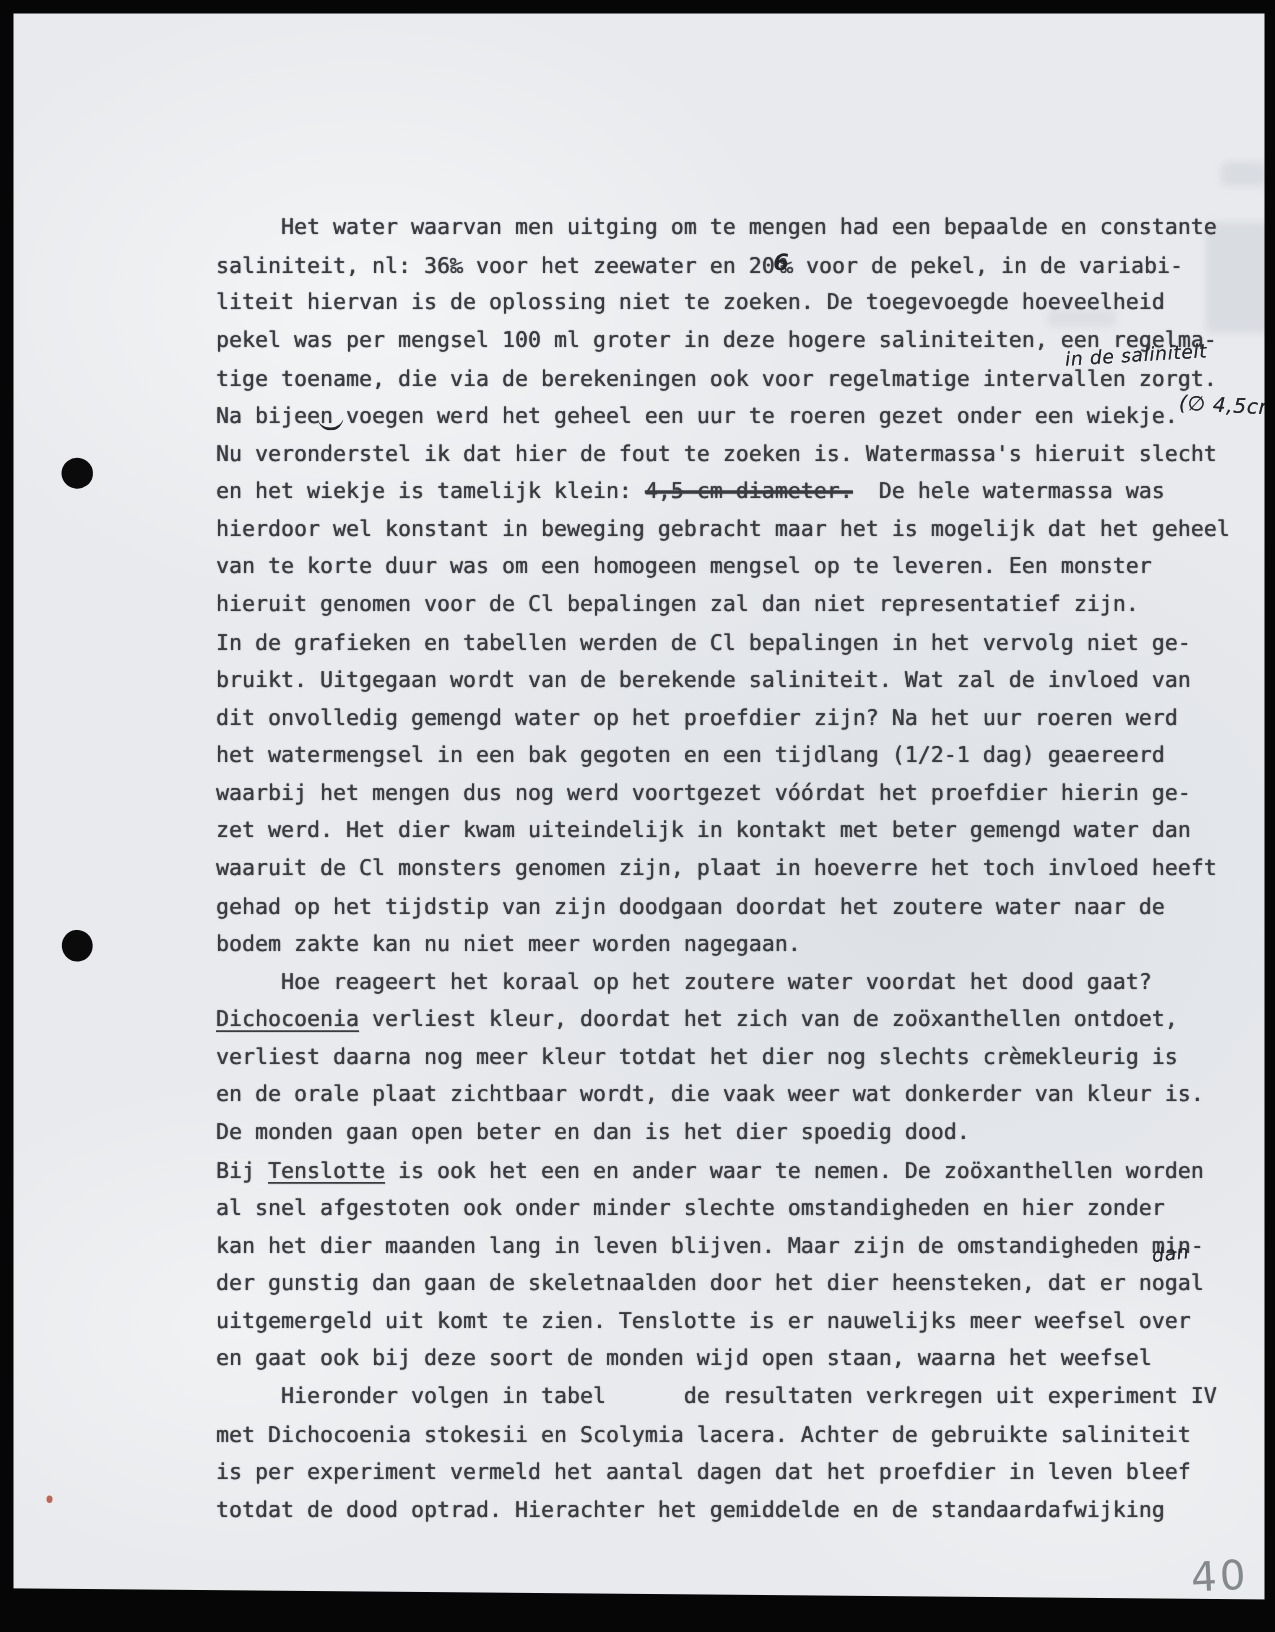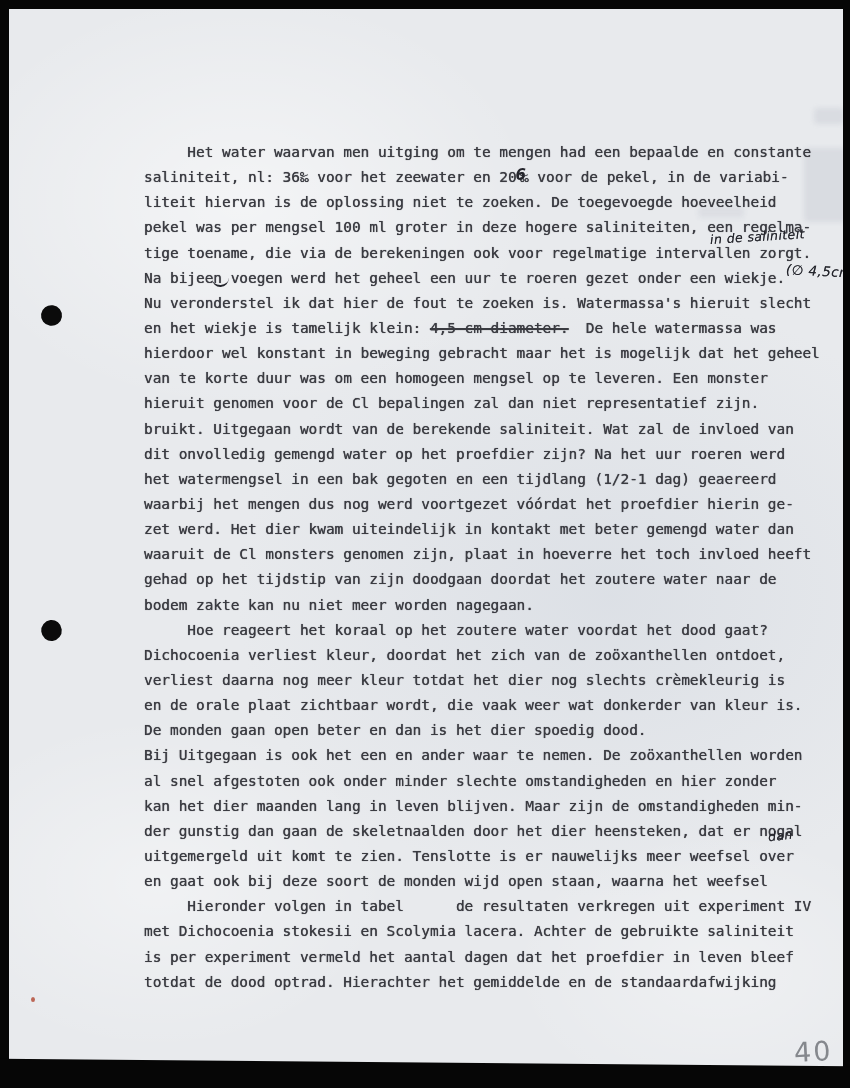--- a/index.html
+++ b/index.html
@@ -30,21 +30,21 @@
   .hole{position:absolute;width:21px;height:21px;border-radius:50%;background:#0b0b0b;}
   #hole-1{left:41px;top:305px;transform:rotate(8deg) scale(1,0.98);}
   #hole-2{left:41px;top:620px;transform:rotate(-6deg) scale(0.98,1);}
   
   #text-block{
     position:absolute;left:136px;top:132px;width:700px;
     font-size:14.4px;line-height:25.15px;color:#3a3b41;
     text-shadow:0 0 0.8px rgba(50,51,57,0.85), 0.3px 0.3px 0 rgba(50,51,57,0.30);
   }
   .line{white-space:pre;height:25.15px;}
-  .u{text-underline-offset:3px;text-decoration-thickness:1.2px;}
+  .u{text-decoration:underline;text-underline-offset:3px;text-decoration-thickness:1.2px;}
   .strike{text-decoration:line-through;text-decoration-thickness:1.6px;}
   .over{
     display:inline-block;font-family:"DejaVu Sans",sans-serif;font-style:italic;font-weight:bold;
     font-size:15px;color:#24252c;position:relative;top:-2px;margin-left:-1px;margin-right:-6px;
     text-shadow:none;z-index:2;
   }
   
   .hand{
     position:absolute;font-family:"DejaVu Sans",sans-serif;font-style:italic;color:#24252c;
     letter-spacing:0.4px;white-space:nowrap;text-shadow:0 0 0.4px rgba(36,37,44,0.7);
@@ -84,34 +84,35 @@
         <div class="line"><span>saliniteit, nl: 36‰ voor het zeewater en 20</span><span class="over">6</span><span>‰ voor de pekel, in de variabi-</span></div>
         <div class="line"><span>liteit hiervan is de oplossing niet te zoeken. De toegevoegde hoeveelheid</span></div>
         <div class="line"><span>pekel was per mengsel 100 ml groter in deze hogere saliniteiten, een regelma-</span></div>
         <div class="line"><span>tige toename, die via de berekeningen ook voor regelmatige intervallen zorgt.</span></div>
         <div class="line"><span>Na bijeen voegen werd het geheel een uur te roeren gezet onder een wiekje.</span></div>
         <div class="line"><span>Nu veronderstel ik dat hier de fout te zoeken is. Watermassa's hieruit slecht</span></div>
         <div class="line"><span>en het wiekje is tamelijk klein: </span><span class="strike">4,5 cm diameter.</span><span>  De hele watermassa was</span></div>
         <div class="line"><span>hierdoor wel konstant in beweging gebracht maar het is mogelijk dat het geheel</span></div>
         <div class="line"><span>van te korte duur was om een homogeen mengsel op te leveren. Een monster</span></div>
         <div class="line"><span>hieruit genomen voor de Cl bepalingen zal dan niet representatief zijn.</span></div>
+        <div class="line"><span>In de grafieken en tabellen werden de Cl bepalingen in het vervolg niet ge-</span></div>
         <div class="line"><span>bruikt. Uitgegaan wordt van de berekende saliniteit. Wat zal de invloed van</span></div>
         <div class="line"><span>dit onvolledig gemengd water op het proefdier zijn? Na het uur roeren werd</span></div>
         <div class="line"><span>het watermengsel in een bak gegoten en een tijdlang (1/2-1 dag) geaereerd</span></div>
         <div class="line"><span>waarbij het mengen dus nog werd voortgezet vóórdat het proefdier hierin ge-</span></div>
         <div class="line"><span>zet werd. Het dier kwam uiteindelijk in kontakt met beter gemengd water dan</span></div>
         <div class="line"><span>waaruit de Cl monsters genomen zijn, plaat in hoeverre het toch invloed heeft</span></div>
         <div class="line"><span>gehad op het tijdstip van zijn doodgaan doordat het zoutere water naar de</span></div>
         <div class="line"><span>bodem zakte kan nu niet meer worden nagegaan.</span></div>
         <div class="line"><span>     Hoe reageert het koraal op het zoutere water voordat het dood gaat?</span></div>
         <div class="line"><span class="u">Dichocoenia</span><span> verliest kleur, doordat het zich van de zoöxanthellen ontdoet,</span></div>
         <div class="line"><span>verliest daarna nog meer kleur totdat het dier nog slechts crèmekleurig is</span></div>
         <div class="line"><span>en de orale plaat zichtbaar wordt, die vaak weer wat donkerder van kleur is.</span></div>
         <div class="line"><span>De monden gaan open beter en dan is het dier spoedig dood.</span></div>
-        <div class="line"><span>Bij </span><span class="u">Uitgegaan</span><span> is ook het een en ander waar te nemen. De zoöxanthellen worden</span></div>
+        <div class="line"><span>Bij </span><span class="u">Tenslotte</span><span> is ook het een en ander waar te nemen. De zoöxanthellen worden</span></div>
         <div class="line"><span>al snel afgestoten ook onder minder slechte omstandigheden en hier zonder</span></div>
         <div class="line"><span>kan het dier maanden lang in leven blijven. Maar zijn de omstandigheden min-</span></div>
         <div class="line"><span>der gunstig dan gaan de skeletnaalden door het dier heensteken, dat er nogal</span></div>
         <div class="line"><span>uitgemergeld uit komt te zien. Tenslotte is er nauwelijks meer weefsel over</span></div>
         <div class="line"><span>en gaat ook bij deze soort de monden wijd open staan, waarna het weefsel</span></div>
         <div class="line"><span>     Hieronder volgen in tabel      de resultaten verkregen uit experiment IV</span></div>
         <div class="line"><span>met Dichocoenia stokesii en Scolymia lacera. Achter de gebruikte saliniteit</span></div>
         <div class="line"><span>is per experiment vermeld het aantal dagen dat het proefdier in leven bleef</span></div>
         <div class="line"><span>totdat de dood optrad. Hierachter het gemiddelde en de standaardafwijking</span></div>
       </div>

